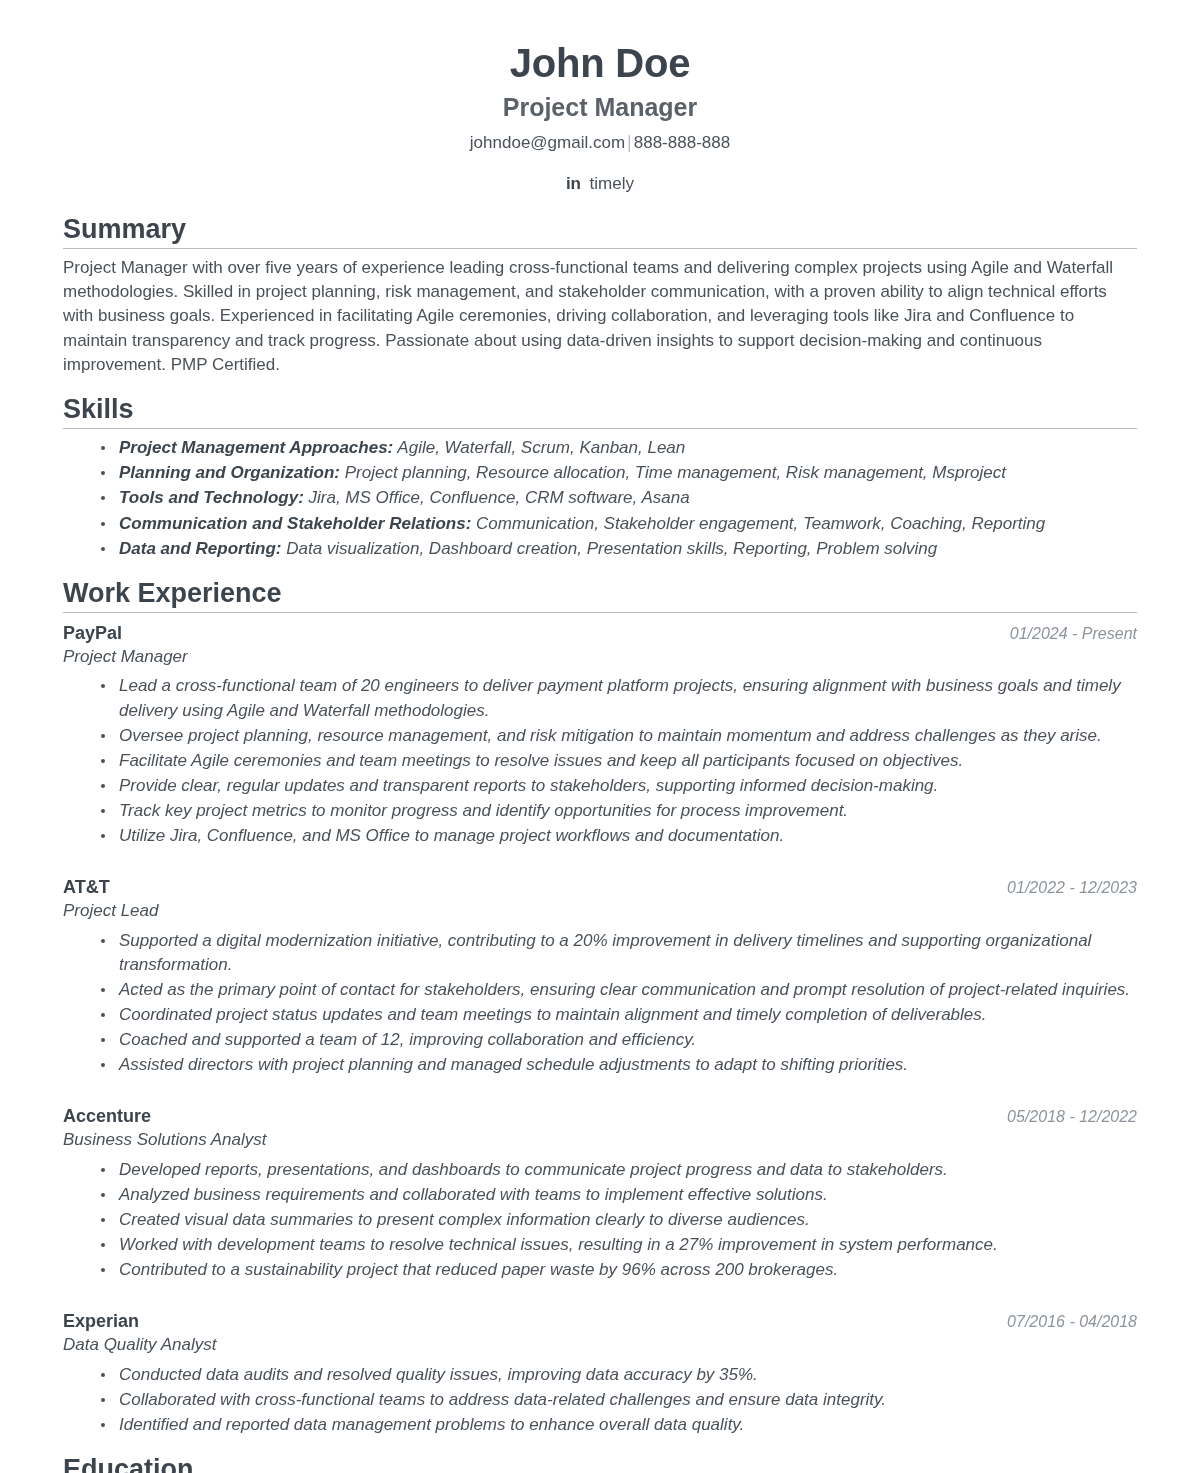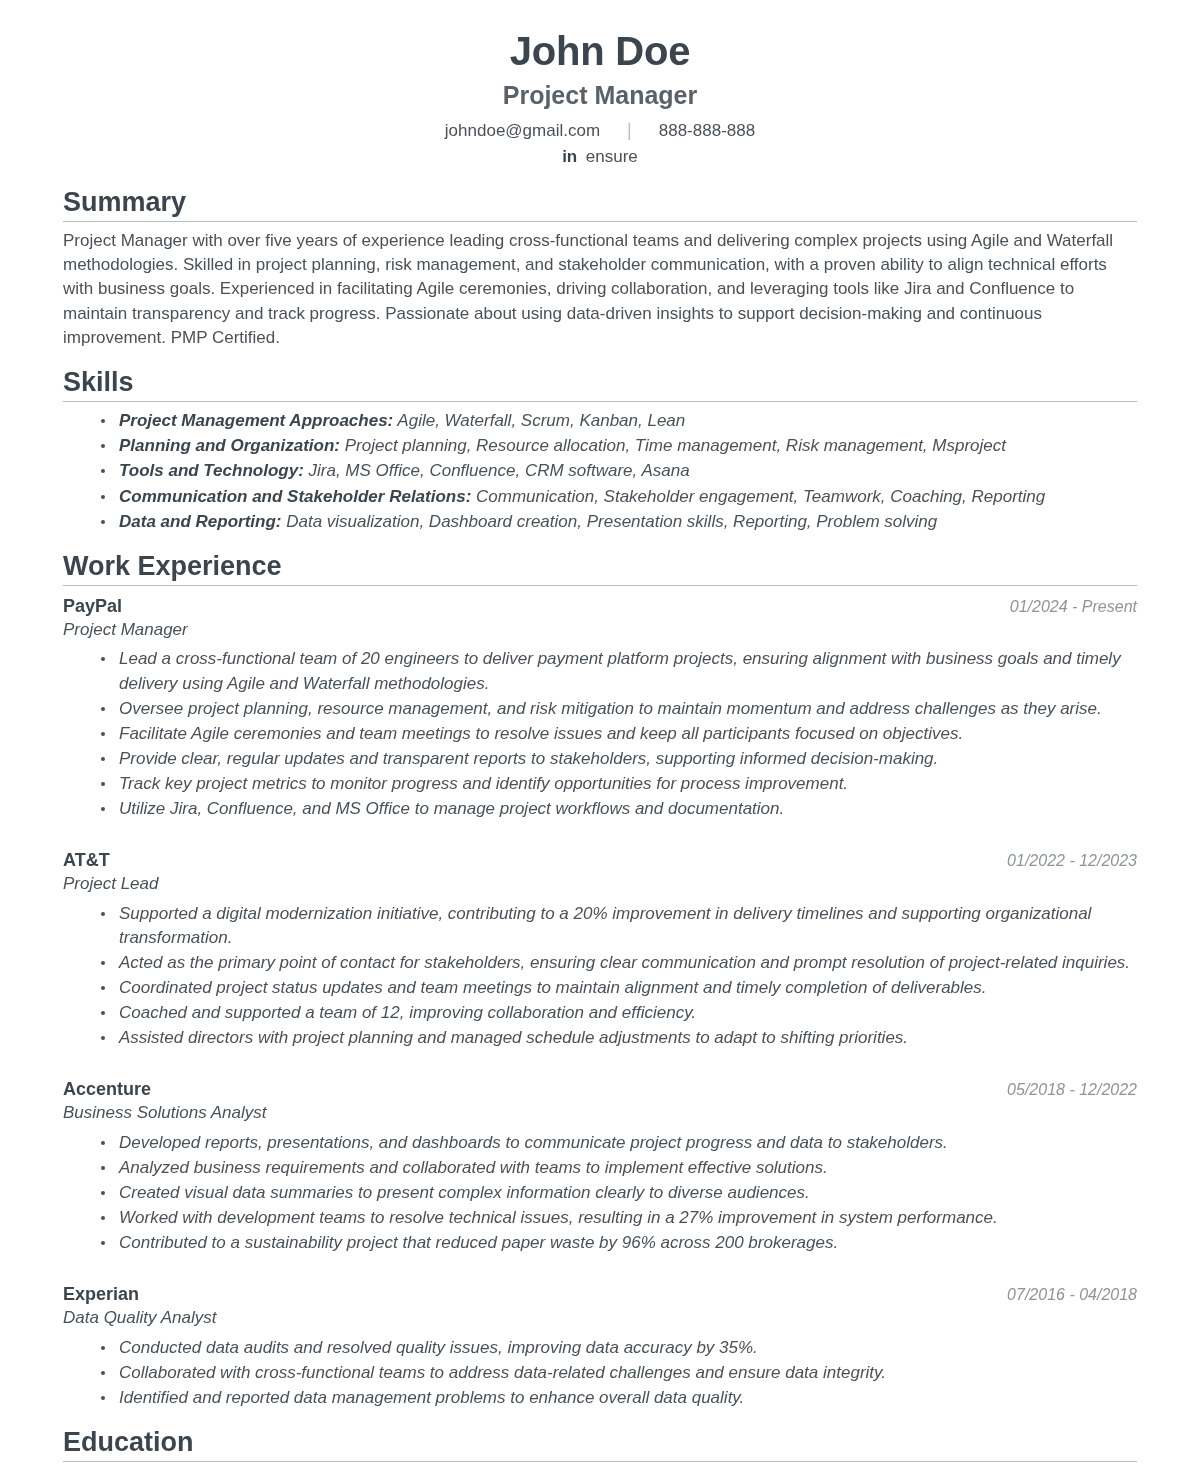--- a/index.html
+++ b/index.html
@@ -23,46 +23,46 @@
   }
 
   
   .header { text-align: center; padding-top: 8px; }
   .name {
     font-size: 40px;
     font-weight: bold;
     color: #3c444d;
     letter-spacing: -0.2px;
     line-height: 1.15;
-    margin: 4px 0 6px 0;
+    margin: 16px 0 6px 0;
   }
   .headline {
     font-size: 25px;
     font-weight: bold;
     color: #5b6168;
     line-height: 1.2;
     margin: 0 0 8px 0;
   }
   .contact-line {
     font-size: 17px;
     color: #4a5158;
     line-height: 1.45;
     display: flex;
     justify-content: center;
     align-items: center;
-    gap: 27px;
+    gap: 2px;
   }
   .contact-sep {
     color: #b9bfc5;
     font-weight: 300;
     font-size: 18px;
     transform: translateY(-1px);
   }
   .social-line {
-    margin-top: 1px;
+    margin-top: 16px;
     font-size: 17px;
     color: #4a5158;
     display: flex;
     justify-content: center;
     align-items: center;
     gap: 9px;
     line-height: 1.45;
   }
   .li-icon {
     font-weight: bold;
@@ -161,21 +161,21 @@
   <div class="header">
     <h1 class="name">John Doe</h1>
     <div class="headline">Project Manager</div>
     <div class="contact-line">
       <span>johndoe@gmail.com</span>
       <span class="contact-sep">|</span>
       <span>888-888-888</span>
     </div>
     <div class="social-line">
       <span class="li-icon">in</span>
-      <span>ensure</span>
+      <span>timely</span>
     </div>
   </div>
 
   <div class="section">
     <h2 class="section-title">Summary</h2>
     <hr class="section-rule">
     <p class="summary-text">Project Manager with over five years of experience leading cross-functional teams and delivering complex projects using Agile and Waterfall methodologies. Skilled in project planning, risk management, and stakeholder communication, with a proven ability to align technical efforts with business goals. Experienced in facilitating Agile ceremonies, driving collaboration, and leveraging tools like Jira and Confluence to maintain transparency and track progress. Passionate about using data-driven insights to support decision-making and continuous improvement. PMP Certified.</p>
   </div>
 
   <div class="section">

